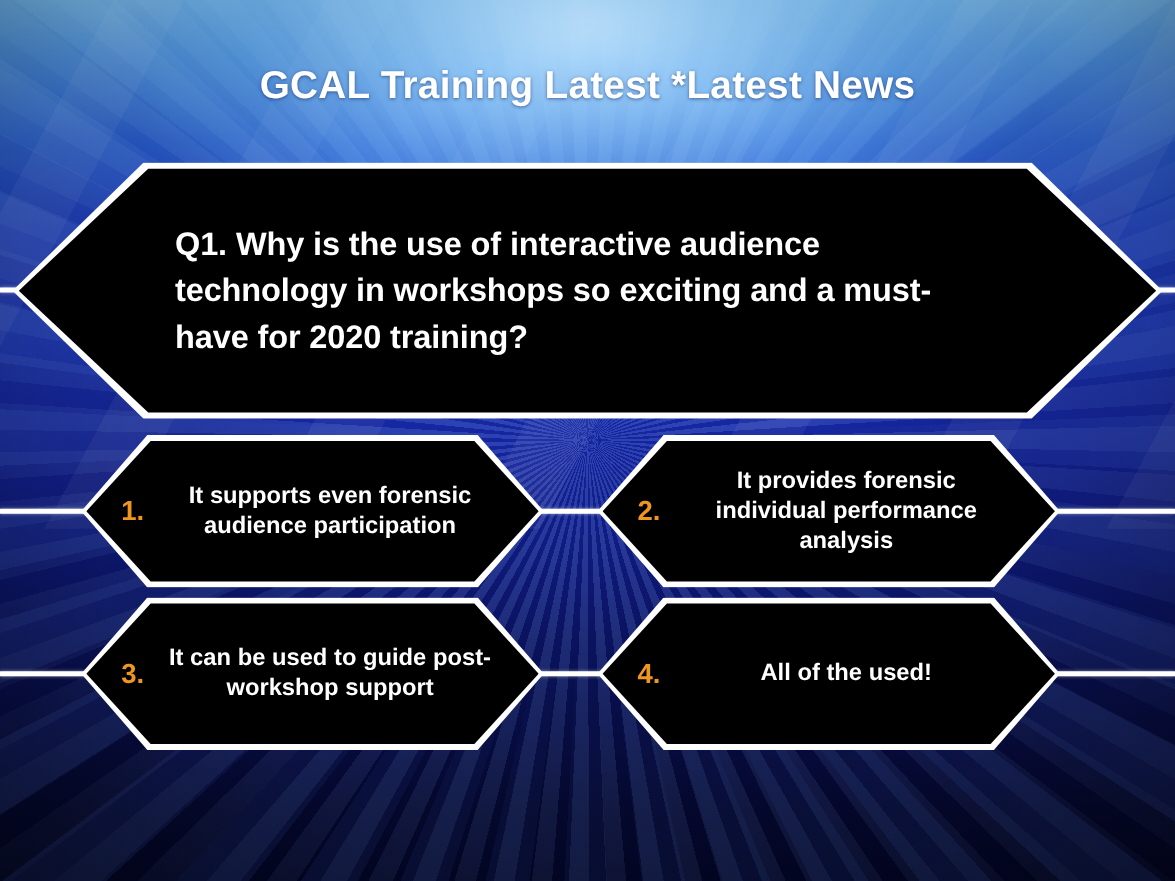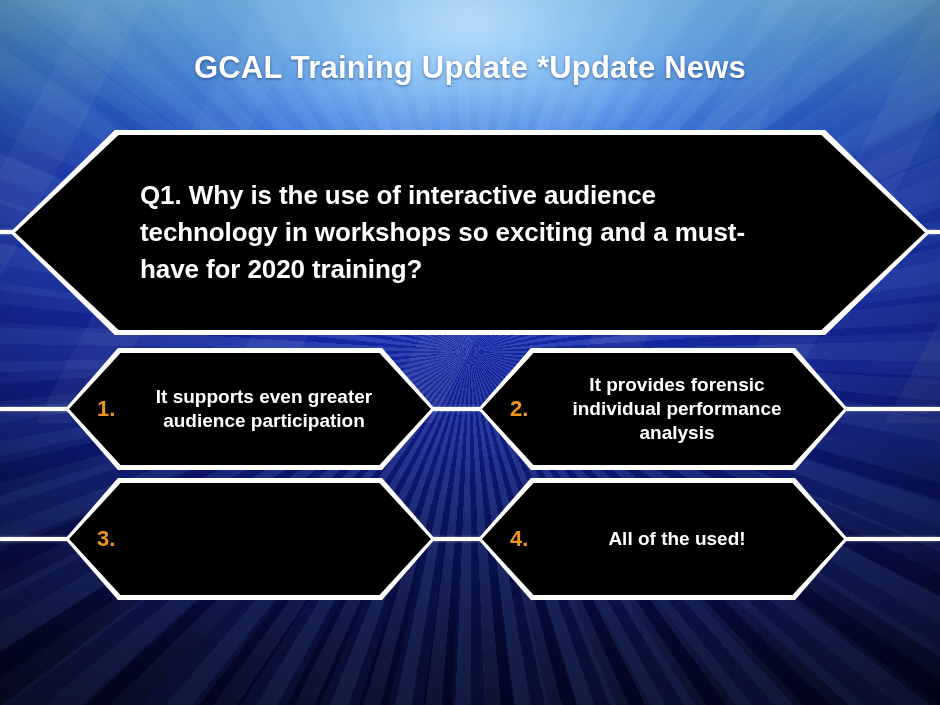--- a/index.html
+++ b/index.html
@@ -217,21 +217,21 @@
   <div class="bg-rays-wrap bg-rays-wide">
     <div class="ray-disc"></div>
   </div>
   <div class="bg-rays-wrap">
     <div class="ray-disc"></div>
   </div>
   <div class="bg-diagonals"></div>
   <div class="bg-glow-top"></div>
   <div class="bg-vignette"></div>
 
-  <div class="title">GCAL Training Update *Update News</div>
+  <div class="title">GCAL Training Latest *Latest News</div>
 
   <div class="conn" style="left:0px; top:230px; width:16px;"></div>
   <div class="conn" style="left:924px; top:230px; width:16px;"></div>
 
   <div class="hex" id="question-hex">
     <div class="hex-inner">
       <div class="question-text">Q1. Why is the use of interactive audience technology in workshops so exciting and a must-have for 2020 training?</div>
     </div>
   </div>
 
@@ -240,38 +240,39 @@
   <div class="conn" style="left:843px; top:407px; width:97px;"></div>
 
   <div class="conn" style="left:0px; top:537px; width:70px;"></div>
   <div class="conn" style="left:430px; top:537px; width:53px;"></div>
   <div class="conn" style="left:843px; top:537px; width:97px;"></div>
 
   <div class="hex answer-hex" id="answer-1">
     <div class="hex-inner">
       <div class="answer-body">
         <span class="answer-num">1.</span>
-        <span class="answer-text">It supports even greater audience participation</span>
+        <span class="answer-text">It supports even forensic audience participation</span>
       </div>
     </div>
   </div>
 
   <div class="hex answer-hex" id="answer-2">
     <div class="hex-inner">
       <div class="answer-body">
         <span class="answer-num">2.</span>
         <span class="answer-text">It provides forensic individual performance analysis</span>
       </div>
     </div>
   </div>
 
   <div class="hex answer-hex" id="answer-3">
     <div class="hex-inner">
       <div class="answer-body">
         <span class="answer-num">3.</span>
+        <span class="answer-text">It can be used to guide post-workshop support</span>
       </div>
     </div>
   </div>
 
   <div class="hex answer-hex" id="answer-4">
     <div class="hex-inner">
       <div class="answer-body">
         <span class="answer-num">4.</span>
         <span class="answer-text">All of the used!</span>
       </div>

